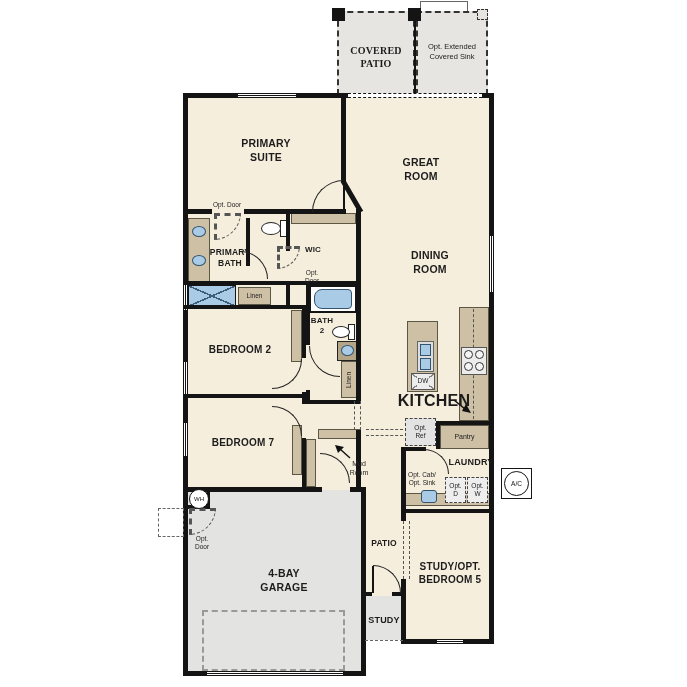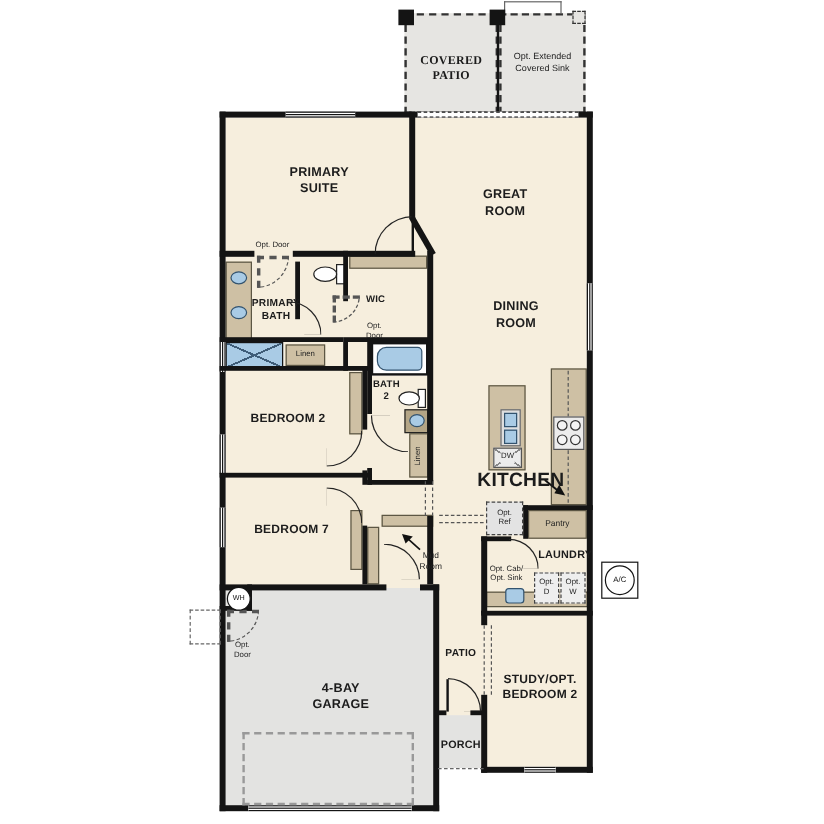--- a/index.html
+++ b/index.html
@@ -230,22 +230,22 @@
   <span class="room-label" style="left:240px;top:349px;">BEDROOM 2</span>
   <span class="room-label" style="left:243px;top:442px;">BEDROOM 7</span>
   <span class="room-label" style="left:434px;top:401px;font-size:16px;">KITCHEN</span>
   <span class="room-label" style="left:459px;top:463px;font-size:9px;margin-left:12px;">LAUNDRY</span>
   <span class="sm" style="left:359px;top:468px;font-size:7px;background:rgba(246,238,221,.0);">Mud
 Room</span>
   <span class="room-label" style="left:384px;top:544px;font-size:8.5px;">PATIO</span>
   <span class="room-label" style="left:284px;top:581px;font-size:10.5px;">4-BAY
 GARAGE</span>
   <span class="room-label" style="left:450px;top:573px;">STUDY/OPT.
-BEDROOM 2</span>
-  <span class="room-label" style="left:384px;top:621px;font-size:9px;">PORCH</span>
+BEDROOM 5</span>
+  <span class="room-label" style="left:384px;top:621px;font-size:9px;">STUDY</span>
   <span class="sm" style="left:227px;top:205px;">Opt. Door</span>
   <span class="sm" style="left:312px;top:277px;">Opt.
 Door</span>
   <span class="sm" style="left:202px;top:543px;">Opt.
 Door</span>
   <span class="sm" style="left:422px;top:479px;">Opt. Cab/
 Opt. Sink</span>
 
 </div>
 

